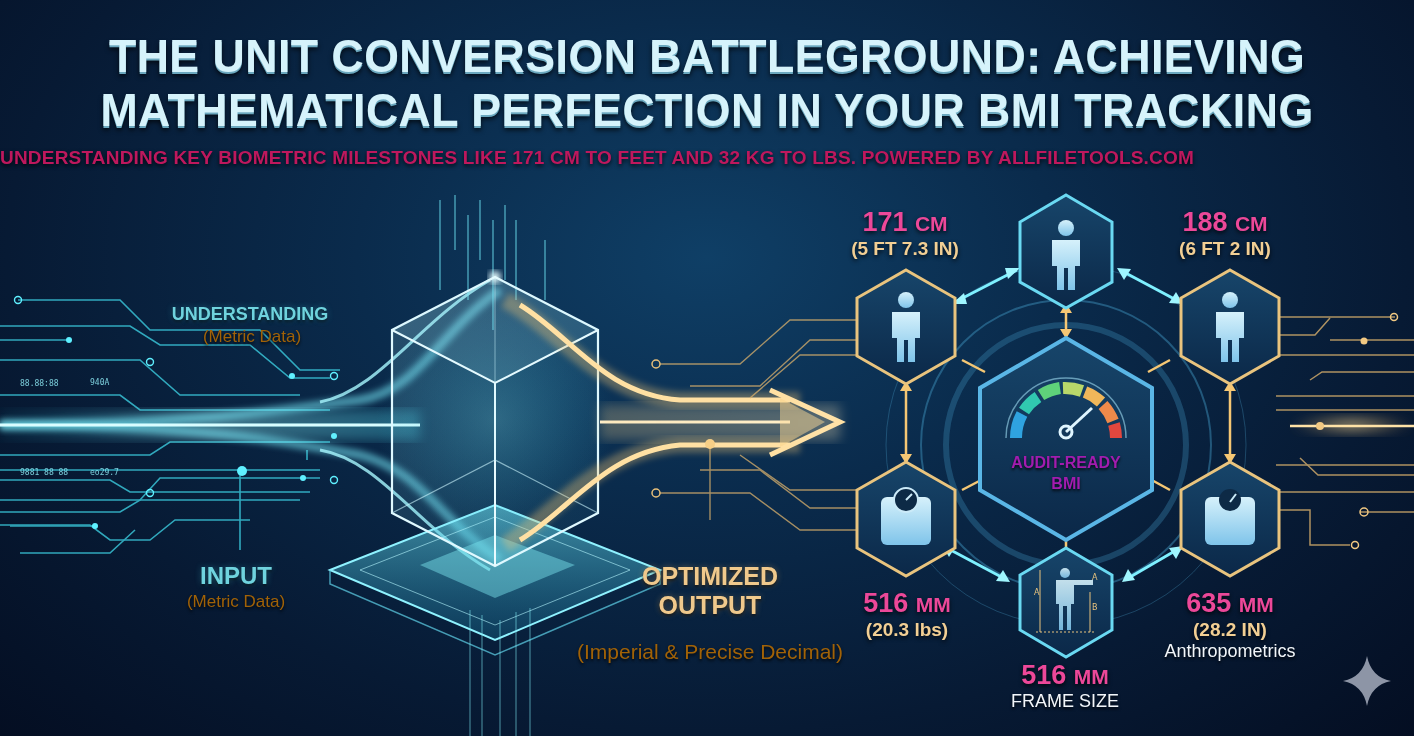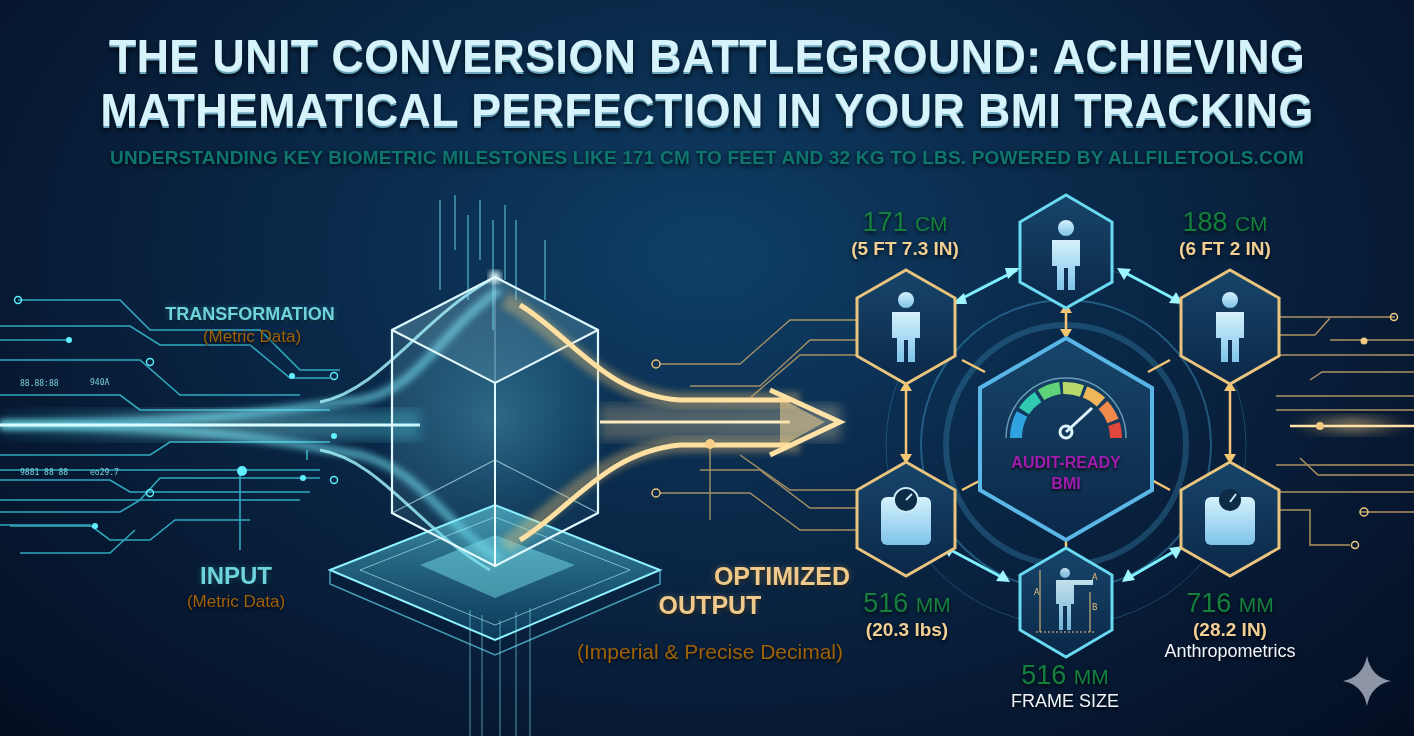--- a/index.html
+++ b/index.html
@@ -15,31 +15,31 @@
   .title {
     position: absolute; left: 0; width: 1414px; text-align: center;
     font-weight: 700; font-size: 47px; line-height: 52px; letter-spacing: 0.5px;
     color: #d6f3fb;
     text-shadow: 0 2px 0 #6aa7be, 0 4px 6px rgba(0,0,0,0.75);
     transform: scaleX(0.95);
   }
   .title.l1 { top: 30px; }
   .title.l2 { top: 84px; }
   .subtitle {
-    position: absolute; top: 147px; left: 0; width: 1414px; text-align: center;
-    font-weight: 700; font-size: 19px; letter-spacing: 0.2px; color: #0f766e;
+    position: absolute; top: 147px; left: 0; width: 1414px; 
+    font-weight: 700; font-size: 19px; letter-spacing: 0.2px; color: #be185d;
     text-shadow: 0 2px 4px rgba(0,0,0,0.8);
   }
 
   .lbl-cyan-h { font-weight: 700; color: #6fd3de; text-shadow: 0 0 6px rgba(80,220,240,0.35), 0 2px 3px rgba(0,0,0,0.7); }
   .lbl-gold-h { font-weight: 700; color: #f0c98c; text-shadow: 0 0 6px rgba(240,190,100,0.35), 0 2px 3px rgba(0,0,0,0.7); }
   .lbl-sub { color: #a16207; text-shadow: 0 2px 3px rgba(0,0,0,0.8); }
 
   .center { text-align: center; }
-  .meas-big { font-weight: 400; font-size: 27px; color: #15803d; text-shadow: 0 2px 4px rgba(0,0,0,0.8); white-space: nowrap; }
+  .meas-big { font-weight: 700; font-size: 27px; color: #ec4899; text-shadow: 0 2px 4px rgba(0,0,0,0.8); white-space: nowrap; }
   .meas-big .unit { font-size: 21px; }
   .meas-sub { font-weight: 700; font-size: 19px; color: #f2cf94; text-shadow: 0 2px 4px rgba(0,0,0,0.8); white-space: nowrap; }
   .meas-note { font-size: 19px; color: #f2f6fa; text-shadow: 0 2px 3px rgba(0,0,0,0.8); white-space: nowrap; }
 
   .bmi-label {
     font-weight: 700; font-size: 16px; line-height: 21px; color: #a21caf;
     text-shadow: 0 2px 3px rgba(0,0,0,0.8); text-align: center;
   }
 </style>
 </head>
@@ -343,31 +343,31 @@
   </g>
 
   <path d="M1367 656 Q1371 677 1391 681 Q1371 685 1367 706 Q1363 685 1343 681 Q1363 677 1367 656 Z" fill="#8d95a6"></path>
 </svg>
 
 <div class="title l1">THE UNIT CONVERSION BATTLEGROUND: ACHIEVING</div>
 <div class="title l2">MATHEMATICAL PERFECTION IN YOUR BMI TRACKING</div>
 <div class="subtitle">UNDERSTANDING KEY BIOMETRIC MILESTONES LIKE 171 CM TO FEET AND 32 KG TO LBS. POWERED BY ALLFILETOOLS.COM</div>
 
 <div class="abs center" style="left:150px; top:304px; width:200px;">
-  <div class="lbl-cyan-h" style="font-size:18px;">TRANSFORMATION</div>
+  <div class="lbl-cyan-h" style="font-size:18px;">UNDERSTANDING</div>
   <div class="lbl-sub" style="font-size:17px; margin-top:2px; margin-left:4px;">(Metric Data)</div>
 </div>
 
 <div class="abs center" style="left:156px; top:562px; width:160px;">
   <div class="lbl-cyan-h" style="font-size:24px;">INPUT</div>
   <div class="lbl-sub" style="font-size:17px; margin-top:2px;">(Metric Data)</div>
 </div>
 
 <div class="abs center" style="left:570px; top:562px; width:280px;">
-  <div class="lbl-gold-h" style="font-size:25px; line-height:29px;text-align:right;">OPTIMIZED</div>
+  <div class="lbl-gold-h" style="font-size:25px; line-height:29px;">OPTIMIZED</div>
   <div class="lbl-gold-h" style="font-size:25px; line-height:29px;">OUTPUT</div>
   <div class="lbl-sub" style="font-size:21px; margin-top:20px;">(Imperial &amp; Precise Decimal)</div>
 </div>
 
 <div class="abs bmi-label" style="left:996px; top:452px; width:140px;">
   <div>AUDIT-READY</div>
   <div>BMI</div>
 </div>
 
 <div class="abs center" style="left:830px; top:207px; width:150px;">
@@ -379,21 +379,21 @@
   <div class="meas-big"><span>188</span> <span class="unit">CM</span></div>
   <div class="meas-sub">(6 FT 2 IN)</div>
 </div>
 
 <div class="abs center" style="left:832px; top:588px; width:150px;">
   <div class="meas-big"><span>516</span> <span class="unit">MM</span></div>
   <div class="meas-sub">(20.3 lbs)</div>
 </div>
 
 <div class="abs center" style="left:1155px; top:588px; width:150px;">
-  <div class="meas-big"><span>716</span> <span class="unit">MM</span></div>
+  <div class="meas-big"><span>635</span> <span class="unit">MM</span></div>
   <div class="meas-sub">(28.2 IN)</div>
   <div class="meas-note" style="font-size:18px;">Anthropometrics</div>
 </div>
 
 <div class="abs center" style="left:990px; top:660px; width:150px;">
   <div class="meas-big"><span>516</span> <span class="unit">MM</span></div>
   <div class="meas-note" style="font-size:18px;">FRAME SIZE</div>
 </div>
 
 </body></html>

